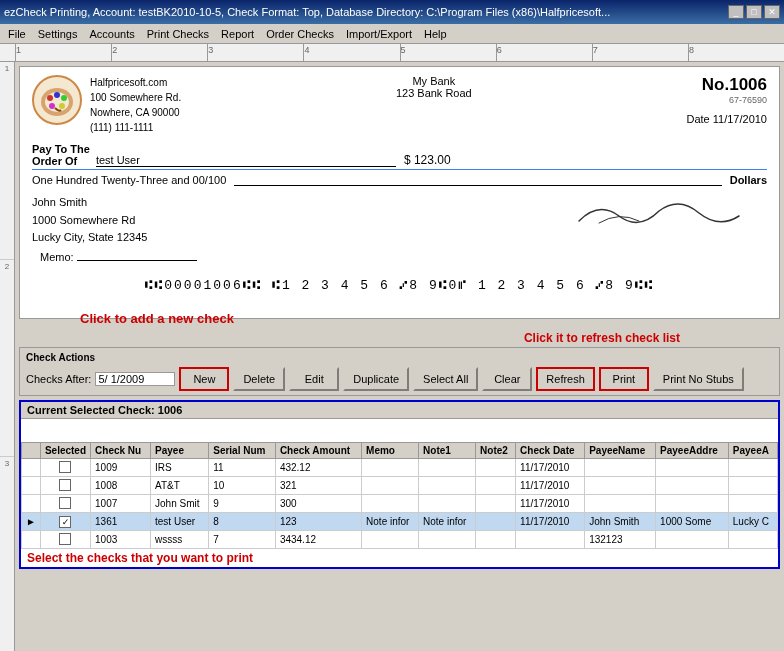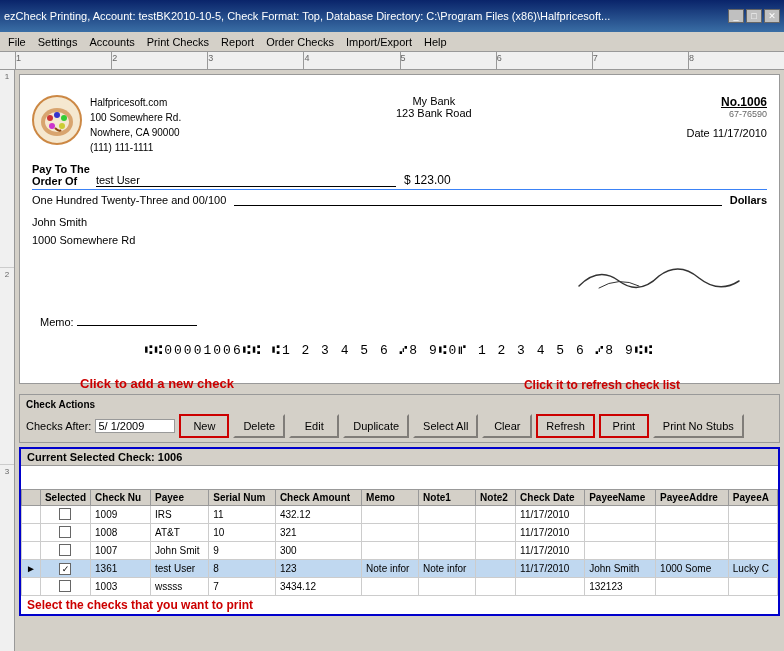--- a/index.html
+++ b/index.html
@@ -2,21 +2,21 @@
 <html><head>
   <meta charset="utf-8">
   <style>
     * { margin: 0; padding: 0; box-sizing: border-box; }
     body { font-family: 'Arial', sans-serif; font-size: 11px; background: #d4d0c8; width: 784px; height: 651px; overflow: hidden; }
 
     
     .title-bar {
       background: linear-gradient(to bottom, #0a246a, #3a6ea5);
       color: white;
-      height: 32px;
+      height: 24px;
       display: flex;
       align-items: center;
       padding: 0 4px;
       font-size: 11px;
     }
     .title-bar-text { flex: 1; }
     .title-bar-buttons { display: flex; gap: 2px; }
     .title-btn {
       width: 16px; height: 14px;
       background: #c0c0c0;
@@ -96,23 +96,23 @@
       background: #d4d0c8;
       padding: 4px;
       overflow: hidden;
     }
 
     
     .check-preview {
       background: white;
       border: 1px solid #999;
       margin-bottom: 4px;
-      padding: 20px 12px;
+      padding: 8px 12px;
       position: relative;
-      height: 310px;
+      height: 253px;
     }
 
     .check-header {
       display: flex;
       justify-content: space-between;
       margin-bottom: 4px;
     }
 
     .check-logo-section {
       display: flex;
@@ -140,21 +140,21 @@
     .check-bank-section {
       text-align: center;
       font-size: 11px;
     }
 
     .check-number-section {
       text-align: right;
       font-size: 11px;
     }
 
-    .check-no { font-size: 12px; font-weight: bold; text-decoration: underline; }
+    .check-no { font-size: 17px; font-weight: bold; }
     .check-routing { font-size: 9px; color: #666; }
 
     .check-date-row {
       display: flex;
       align-items: center;
       margin-top: 8px;
       font-size: 11px;
     }
 
     .check-pay-row {
@@ -419,20 +419,21 @@
 
       <div class="check-words-row">
         <span>One Hundred Twenty-Three and 00/100</span>
         <span style="border-bottom:1px solid #000; flex:1; margin: 0 8px; display:inline-block;"></span>
         <span style="font-weight:bold;">Dollars</span>
       </div>
 
       <div class="check-address-section">
         <div>John Smith</div>
         <div>1000 Somewhere Rd</div>
+        <div>Lucky City, State 12345</div>
       </div>
 
       <div class="check-signature-area">
         <svg class="signature-svg" viewBox="0 0 180 45">
           <path d="M10,30 Q30,10 50,25 Q70,40 90,20 Q110,5 130,22 Q150,38 170,25" stroke="#333" fill="none" stroke-width="1.5" stroke-linecap="round"></path>
           <path d="M30,32 Q50,20 70,30" stroke="#333" fill="none" stroke-width="1" stroke-linecap="round"></path>
         </svg>
       </div>
 
       <div class="check-memo-row">
@@ -442,21 +443,21 @@
 
       <div class="check-micr">
         <span>⑆⑆00001006⑆⑆ ⑆1 2 3 4 5 6 ⑇8 9⑆0⑈ 1 2 3 4 5 6 ⑇8 9⑆⑆</span>
       </div>
 
       <div class="click-hint" style="bottom: -8px; left: 60px;">
         <span style="color:#cc0000; font-size:13px; font-weight:bold;">Click to add a new check</span>
       </div>
     </div>
 
-    <div style="position:relative; margin-top: 10px;">
+    <div style="position:relative; margin-top: 28px;">
 
       <div style="position:absolute; top:-16px; right:100px; color:#cc0000; font-size:12px; font-weight:bold; z-index:10;">Click it to refresh check list</div>
 
       <div class="check-actions">
         <div class="check-actions-label">Check Actions</div>
         <div class="actions-row">
           <span class="label-text">Checks After:</span>
           <input type="text" class="date-input" value="5/ 1/2009" style="">
           <button class="action-btn highlight" style="border: 2px solid rgb(204, 0, 0);">New</button>
           <button class="action-btn">Delete</button>

